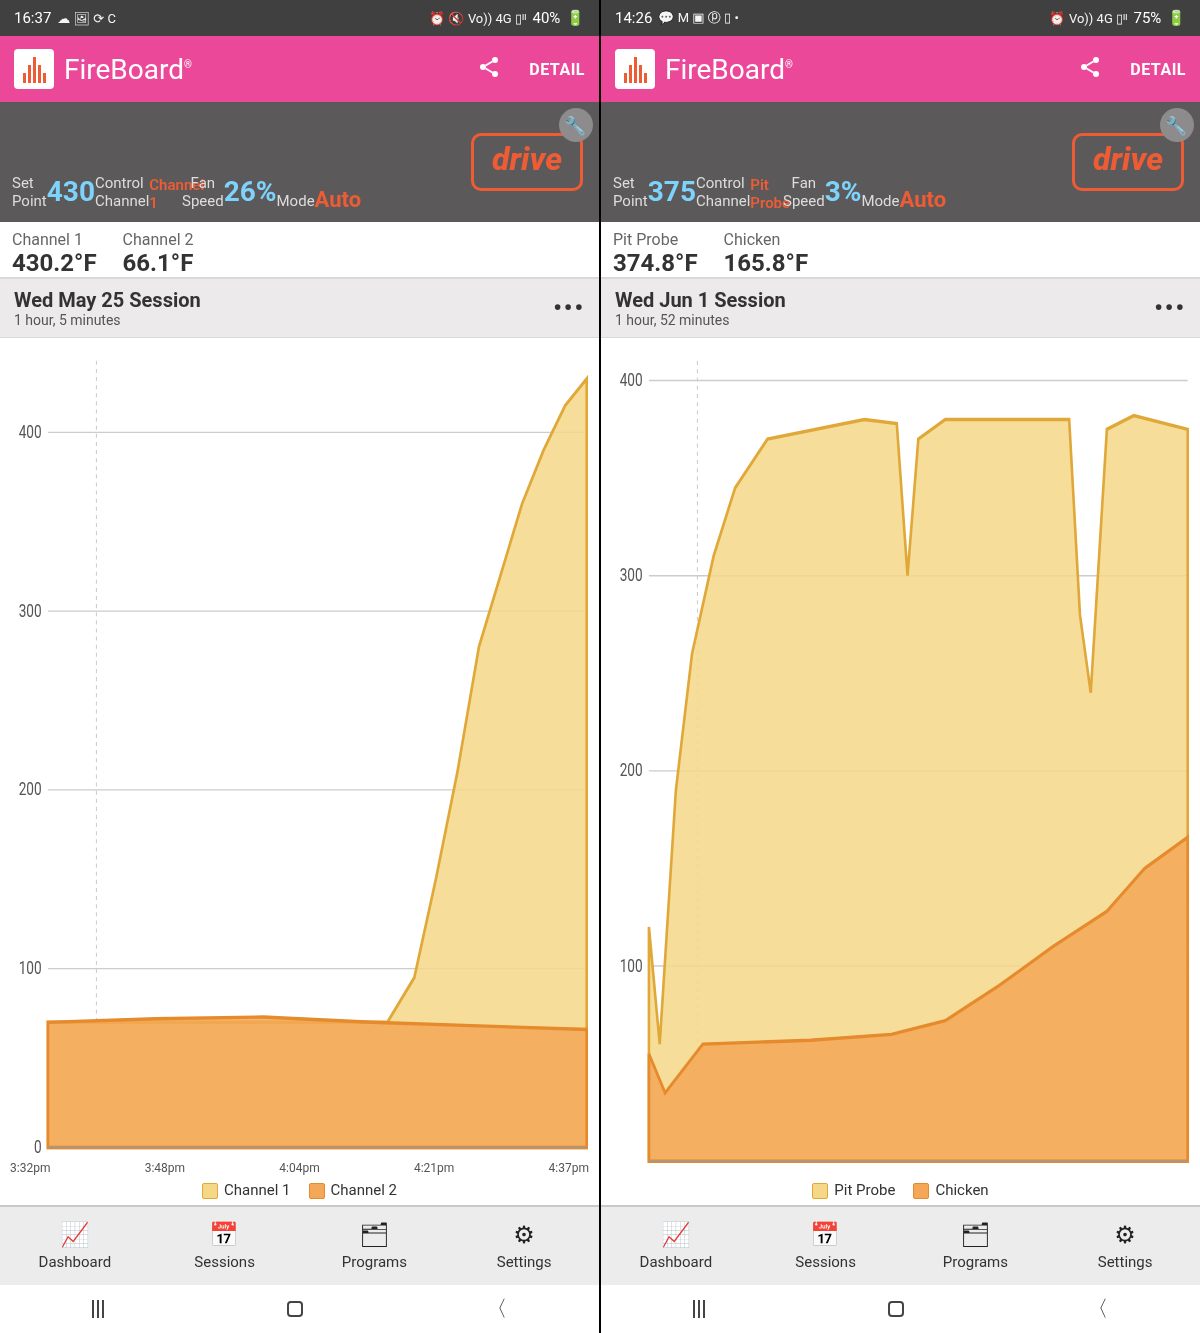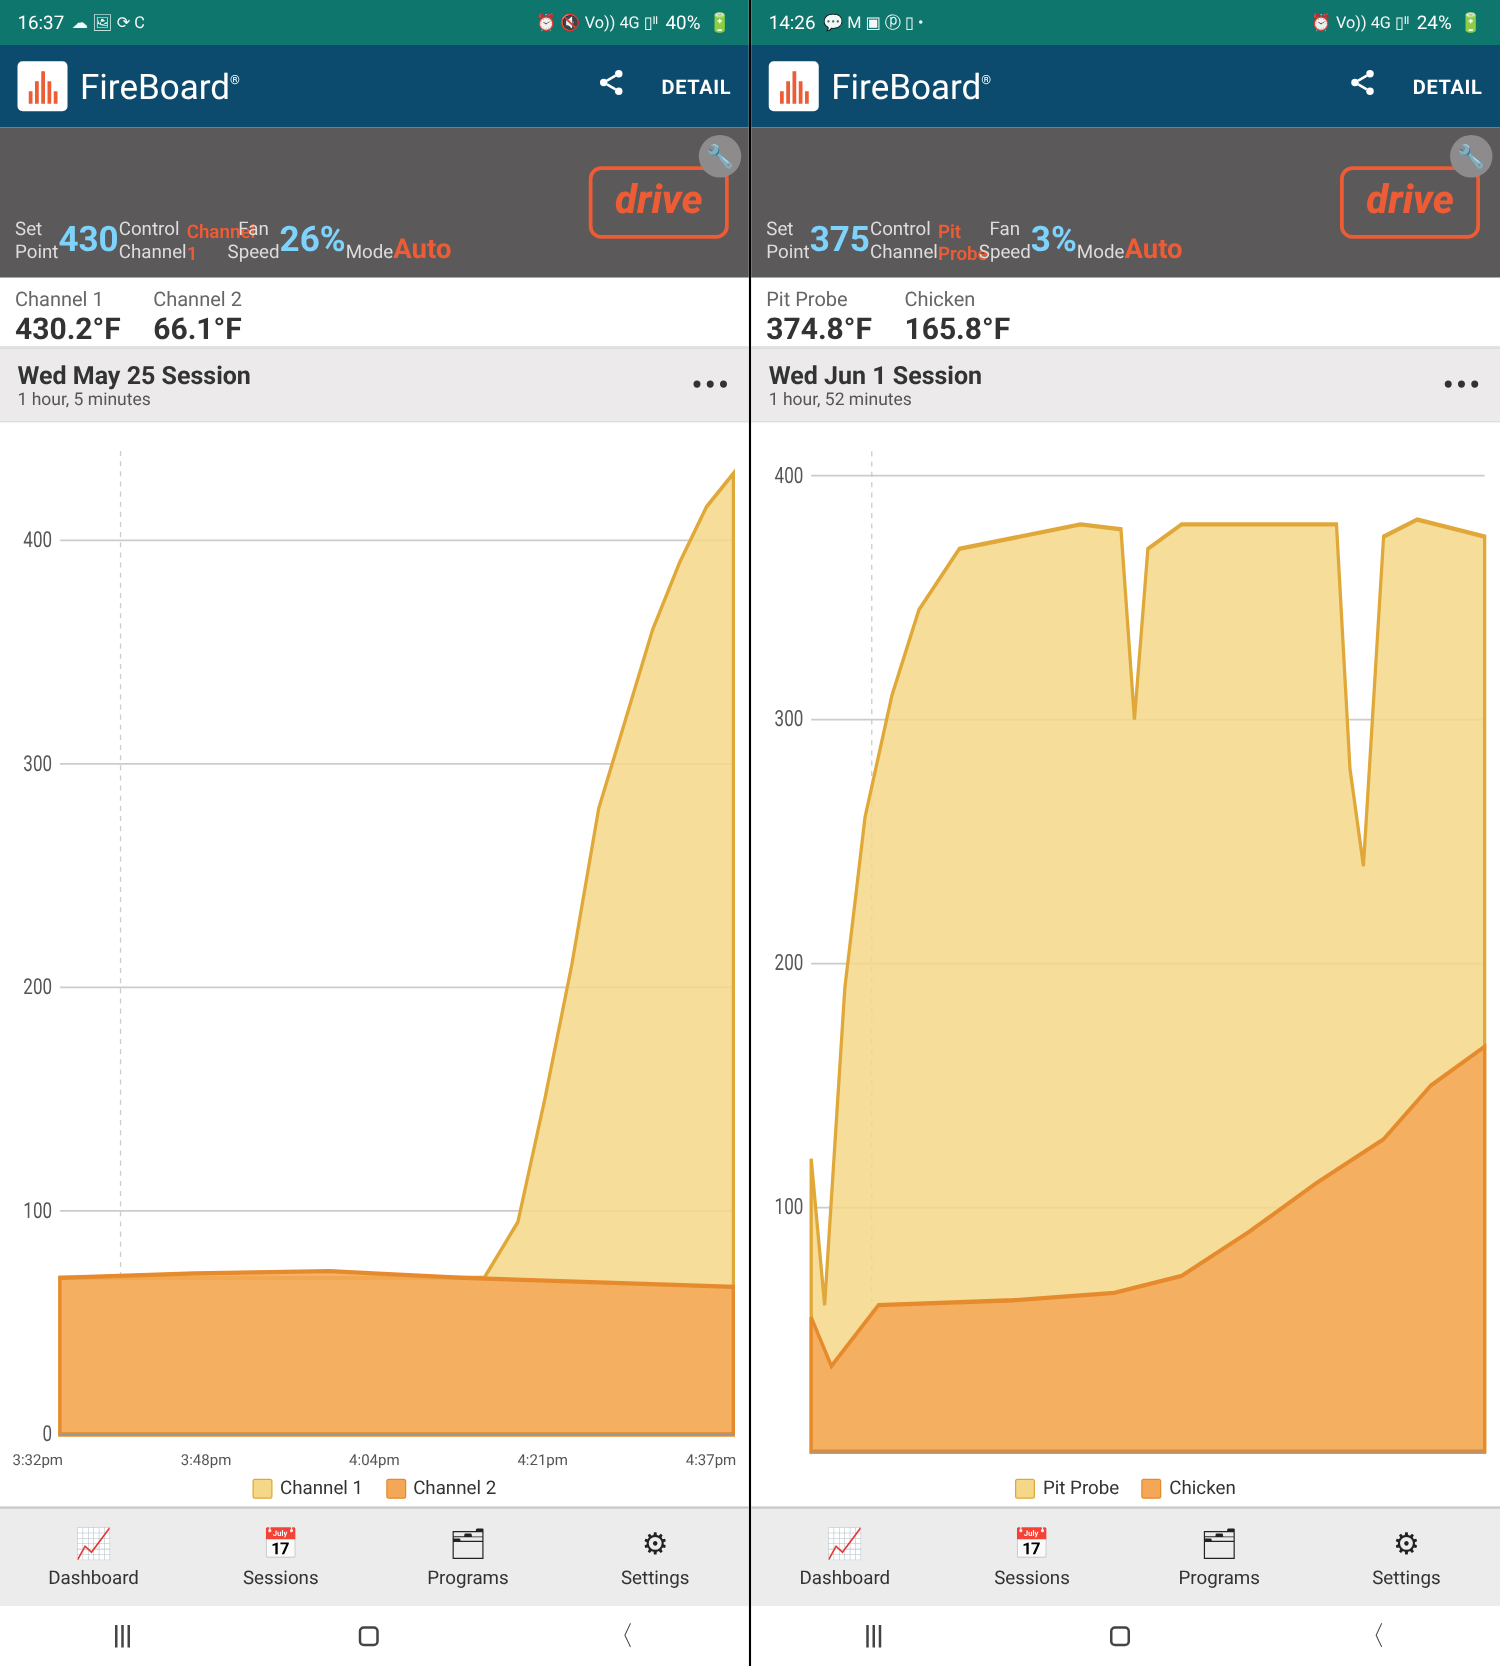--- a/index.html
+++ b/index.html
@@ -17,34 +17,34 @@
     display: flex;
     flex-direction: column;
     position: relative;
   }
   .divider {
     width: 2px;
     background: #000;
   }
   
   .status-bar {
-    background: #0f766e;
+    background: #404040;
     color: #fff;
     height: 36px;
     display: flex;
     align-items: center;
     justify-content: space-between;
     padding: 0 14px;
     font-size: 15px;
   }
   .status-left, .status-right { display:flex; gap:6px; align-items:center; }
   .status-bar .ico { font-size: 13px; opacity:.95; }
   
   .app-header {
-    background: #0c4a6e;
+    background: #ec4899;
     color: #fff;
     height: 66px;
     display: flex;
     align-items: center;
     padding: 0 14px;
     gap: 10px;
   }
   .logo-box {
     width: 40px; height: 40px;
     background: #fff;
@@ -301,21 +301,21 @@
 <div class="divider"></div>
 
 <div class="phone">
   <div class="status-bar">
     <div class="status-left">
       <span>14:26</span>
       <span class="ico">💬 M ▣ ⓟ ▯ •</span>
     </div>
     <div class="status-right">
       <span class="ico">⏰ Vo)) 4G ▯ᴵᴵ</span>
-      <span>24%</span>
+      <span>75%</span>
       <span>🔋</span>
     </div>
   </div>
 
   <div class="app-header">
     <div class="logo-box">
         <span></span>
         <span></span>
         <span></span>
         <span></span>

